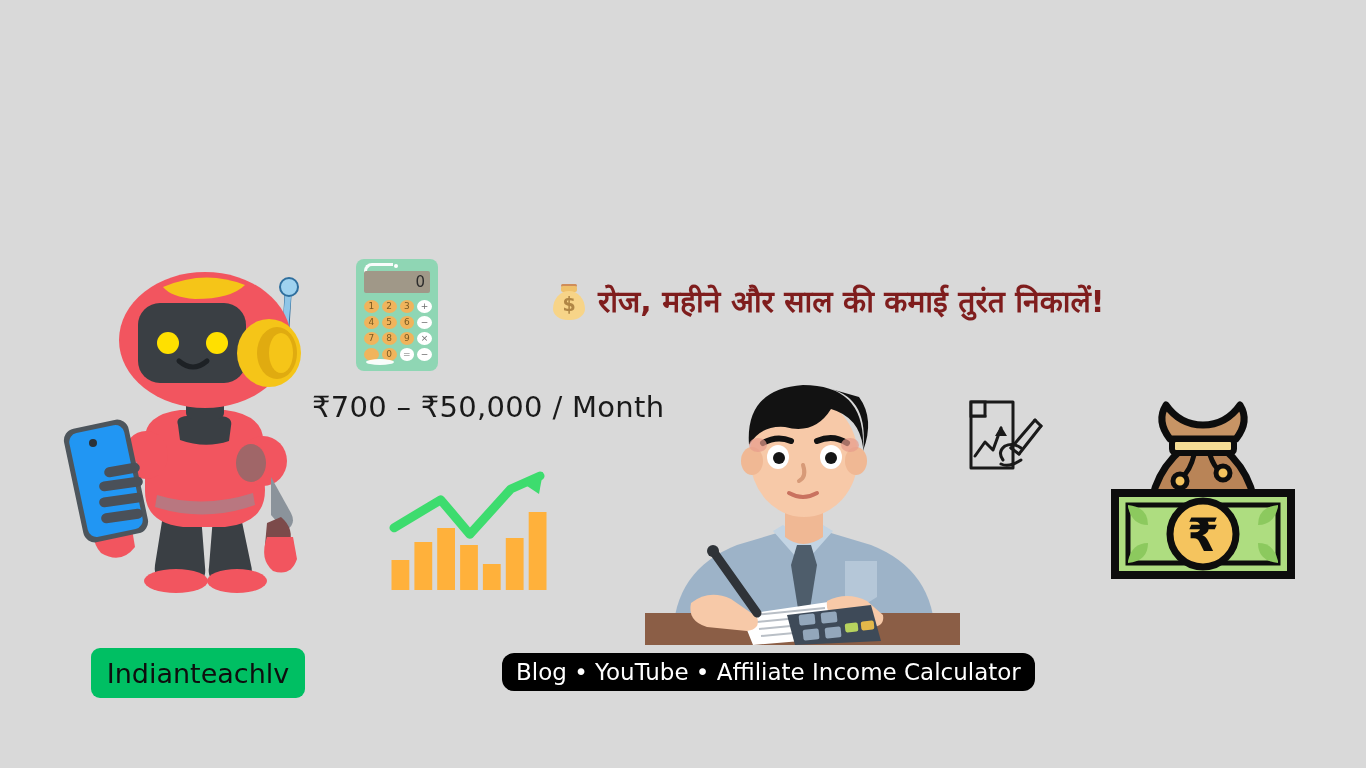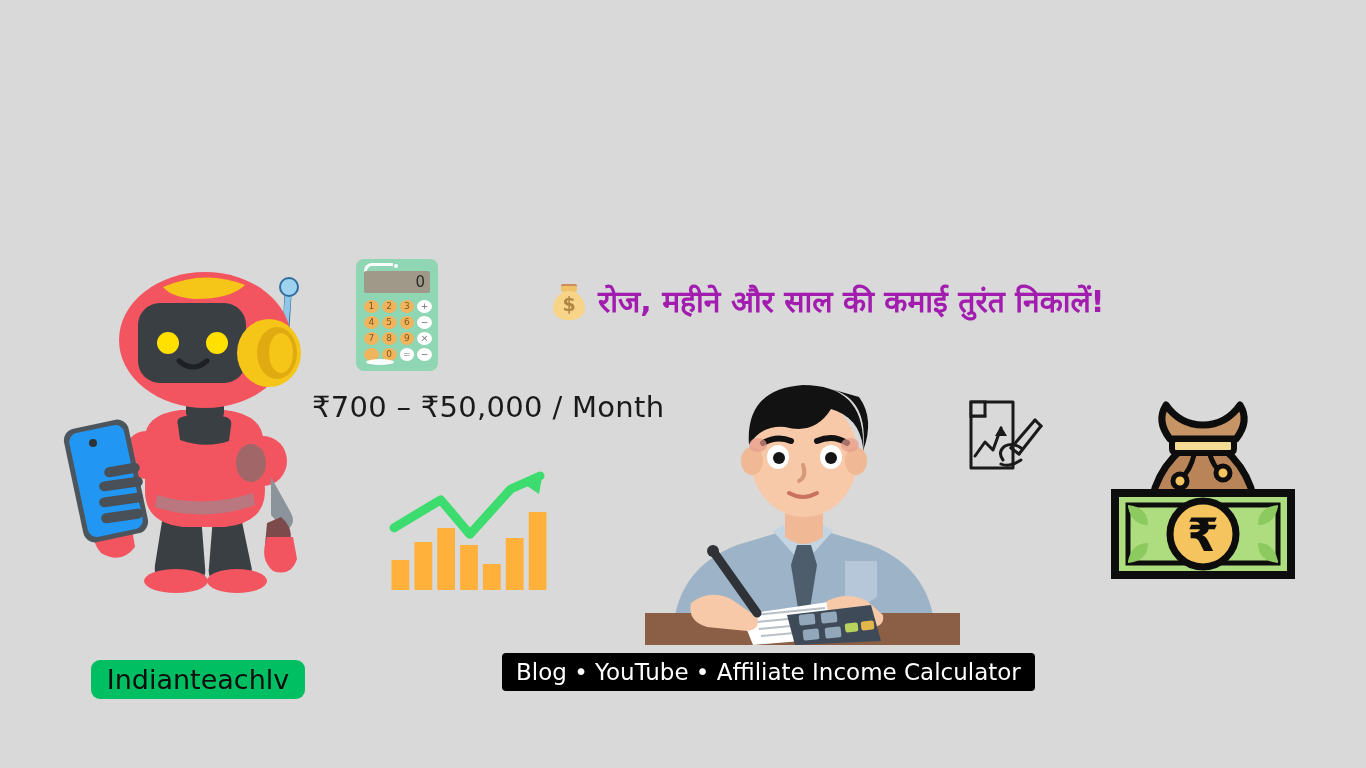--- a/index.html
+++ b/index.html
@@ -52,21 +52,21 @@
     top: 283px;
     display: flex;
     align-items: center;
     gap: 12px;
     white-space: nowrap;
   }
   .tagline-text {
     font-family: "DejaVu Sans", sans-serif;
     font-weight: bold;
     font-size: 30px;
-    color: #a21caf;
+    color: #7f1d1d;
     line-height: 1;
   }
   .moneybag-emoji {
     position: relative;
     width: 34px;
     height: 38px;
     flex: none;
   }
   .moneybag-emoji .mb-body {
     position: absolute;
@@ -112,41 +112,40 @@
     white-space: nowrap;
     letter-spacing: 0.3px;
   }
 
   
   .brand-badge {
     position: absolute;
     left: 91px;
     top: 648px;
     width: 214px;
-    height: 39px;
+    height: 50px;
     background: #00bf63;
     border-radius: 9px;
     display: flex;
     align-items: center;
     justify-content: center;
     font-family: "DejaVu Sans", sans-serif;
     font-size: 27px;
     color: #0e0e0e;
-    margin-top: 12px;
   }
 
   
   .footer-pill {
     position: absolute;
     left: 502px;
     top: 653px;
     height: 38px;
     padding: 0 14px;
     background: #000000;
-    border-radius: 4px;
+    border-radius: 12px;
     display: flex;
     align-items: center;
     justify-content: center;
     font-family: "DejaVu Sans", sans-serif;
     font-size: 23px;
     color: #ffffff;
     white-space: nowrap;
   }
 
   

